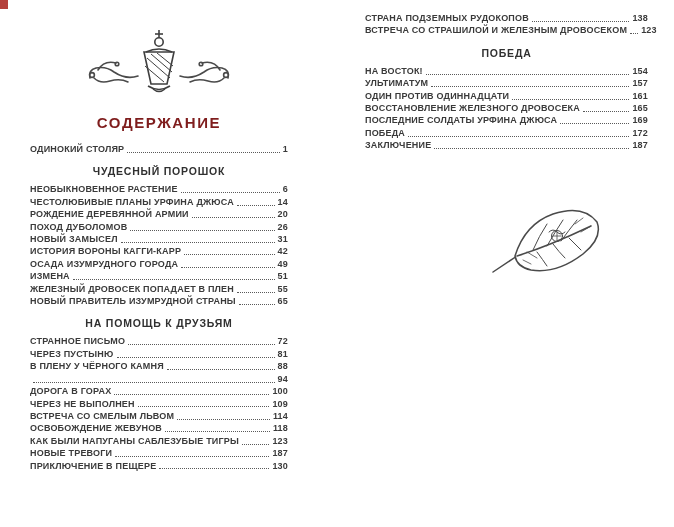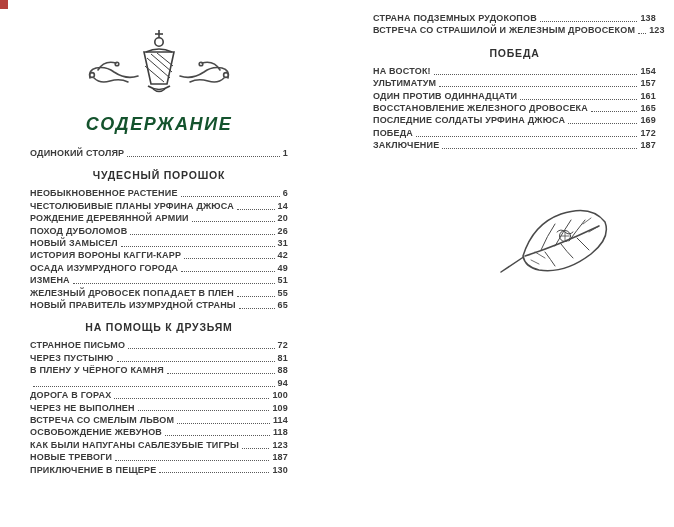--- a/index.html
+++ b/index.html
@@ -4,25 +4,25 @@
 <style>
   html,body{margin:0;padding:0;background:#ffffff;}
   .page{
     position:relative;width:674px;height:527px;background:#ffffff;overflow:hidden;
     font-family:"Liberation Sans", sans-serif;color:#3a3a3a;
   }
   .corner-mark{
     position:absolute;left:0;top:0;width:8px;height:9px;background:#b5413c;
   }
   .col-left{position:absolute;left:30px;top:8px;width:258px;}
-  .col-right{position:absolute;left:373px;top:12px;width:283px;}
+  .col-right{position:absolute;left:365px;top:12px;width:283px;}
   .ornament-wrap{text-align:center;margin:18px 0 4px 0;height:76px;}
   h1.contents{
-    font-size:18px;font-weight:700;text-align:center;letter-spacing:1.6px;
-    margin:12px 0 12px 0;color:#14532d;font-style:italic;
+    font-size:15px;font-weight:700;text-align:center;letter-spacing:1.6px;
+    margin:12px 0 12px 0;color:#7f1d1d;
   }
   h2.section{
     font-size:10.5px;font-weight:700;text-align:center;letter-spacing:0.8px;
     margin:10px 0 6px 0;color:#303030;
   }
   .toc-list{width:100%;}
   .toc-row{
     display:flex;align-items:flex-end;
     font-size:9px;font-weight:700;line-height:12.4px;letter-spacing:0.2px;color:#3a3a3a;
   }

